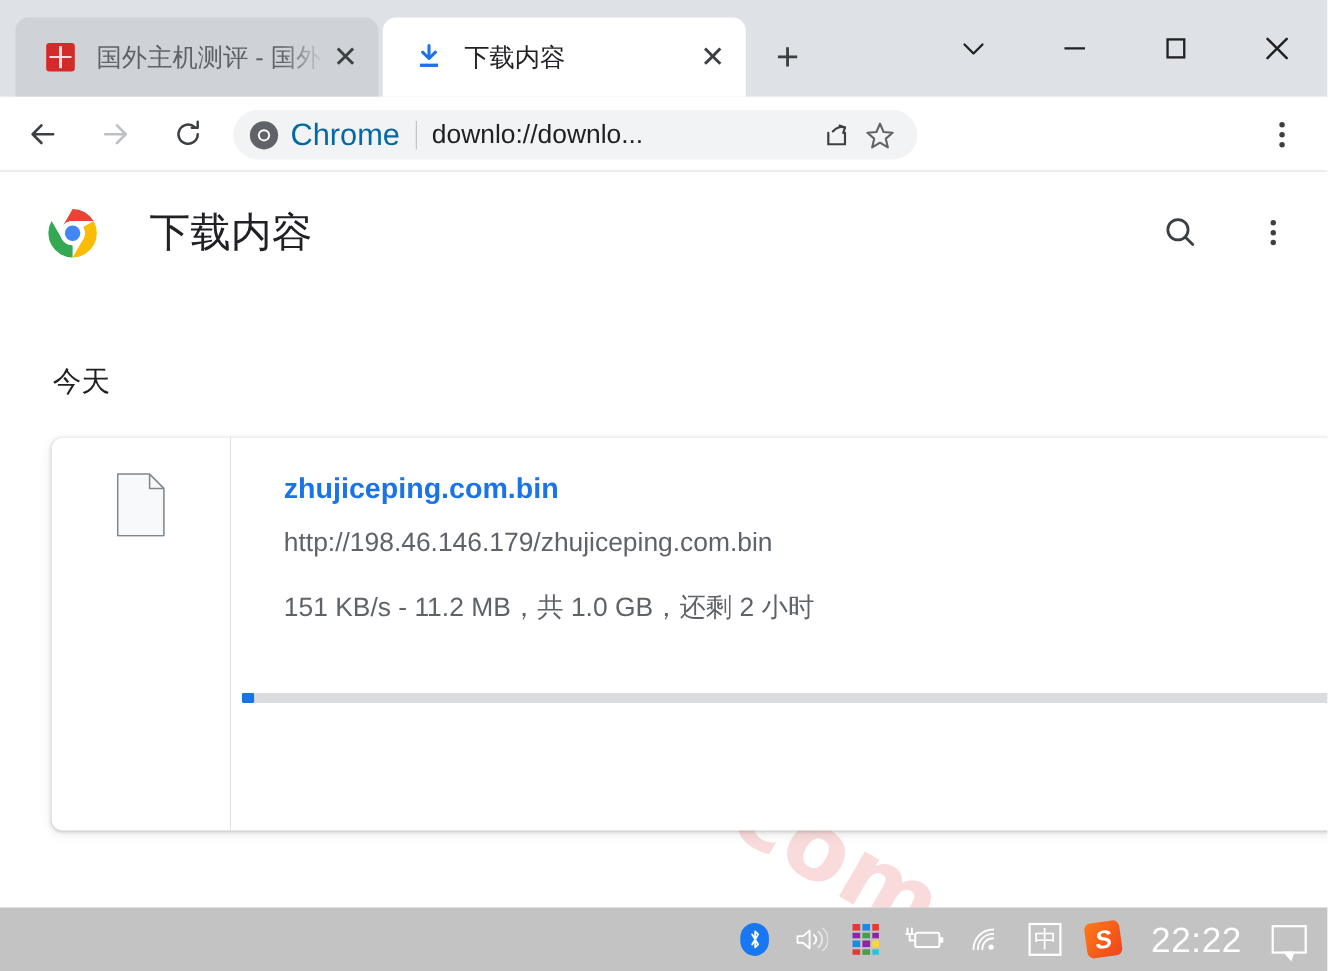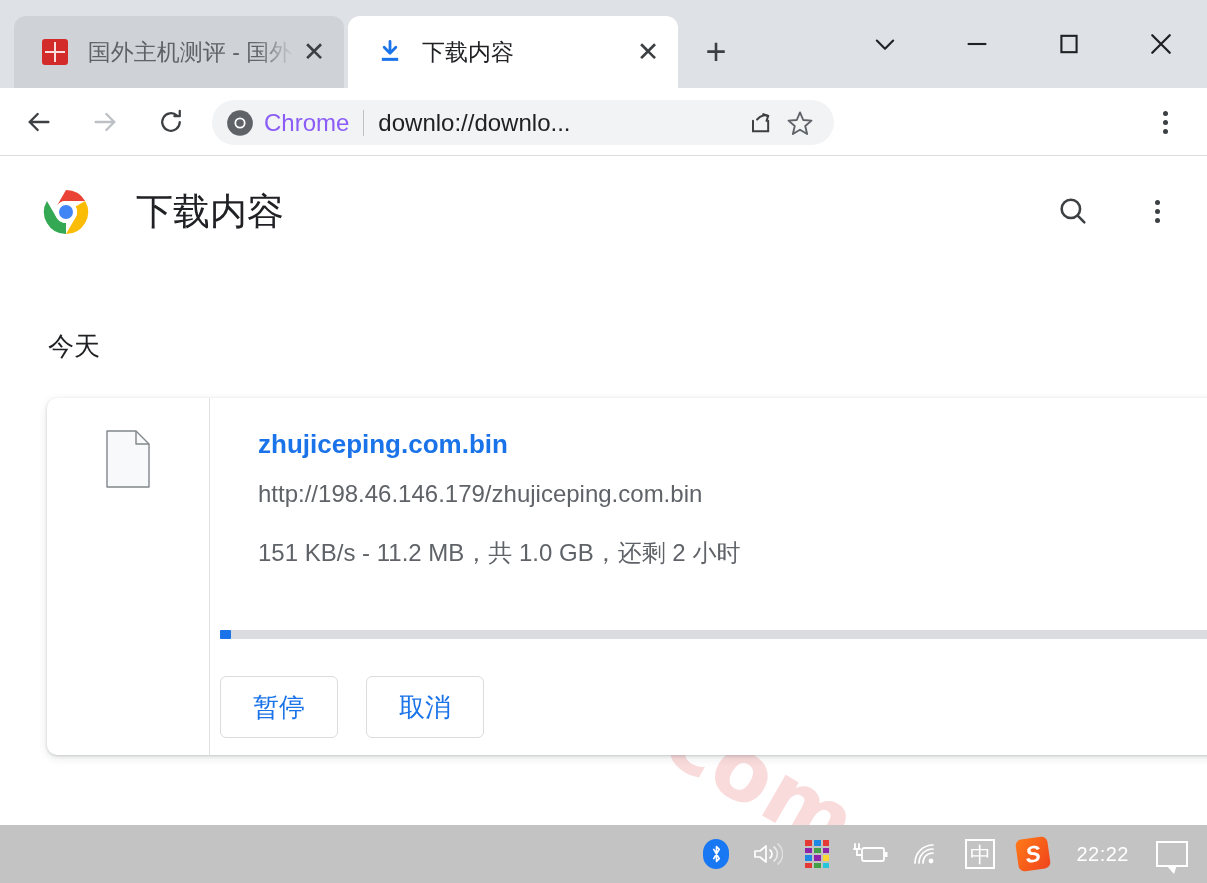--- a/index.html
+++ b/index.html
@@ -141,22 +141,22 @@
     align-items: center;
     padding: 0 14px;
     box-sizing: border-box;
   }
   .chrome-badge {
     display: flex; align-items: center;
     flex: 0 0 auto;
   }
   .chrome-logo-sm { width: 28px; height: 28px; margin-right: 10px; }
   .chrome-word {
-    font-size: 24px;
-    color: #8b5cf6;
+    font-size: 28px;
+    color: #0369a1;
   }
   .omni-sep {
     width: 1px; height: 26px;
     background: #bdc1c6;
     margin: 0 14px;
     flex: 0 0 1px;
   }
   .omni-url {
     font-size: 24px;
     color: #202124;
@@ -328,21 +328,21 @@
     justify-content: flex-end;
     padding-right: 8px;
     box-sizing: border-box;
   }
   .tray-item {
     height: 58px;
     display: flex; align-items: center; justify-content: center;
     padding: 0 11px;
   }
   .tray-clock {
-    font-size: 20px;
+    font-size: 32px;
     color: #ffffff;
     padding: 0 16px;
     letter-spacing: .5px;
   }
   .bt-icon {
     width: 26px; height: 30px;
     background: #1877f2;
     border-radius: 50%/45%;
     display: flex; align-items: center; justify-content: center;
     color: #ffffff;
@@ -538,24 +538,20 @@
       </div>
       <div class="card-body">
         <div class="file-name">zhujiceping.com.bin</div>
         <div class="file-url">http://198.46.146.179/zhujiceping.com.bin</div>
         <div class="file-status">151 KB/s - 11.2 MB，共 1.0 GB，还剩 2 小时</div>
 
         <div class="progress-track">
           <div class="progress-fill" id="progress-fill" style="width: 1.1%;"></div>
         </div>
 
-        <div class="btn-row">
-          <button class="mbtn">暂停</button>
-          <button class="mbtn">取消</button>
-        </div>
       </div>
     </div>
   </div>
 
   <div class="taskbar">
 
     <div class="tray-item">
       <span class="bt-icon">
         <svg width="15" height="22" viewBox="0 0 16 24">
           <path d="M5 7 L11 17 L8 20 V4 L11 7 L5 17" stroke="#ffffff" stroke-width="1.8" fill="none" stroke-linejoin="round" stroke-linecap="round"></path>

